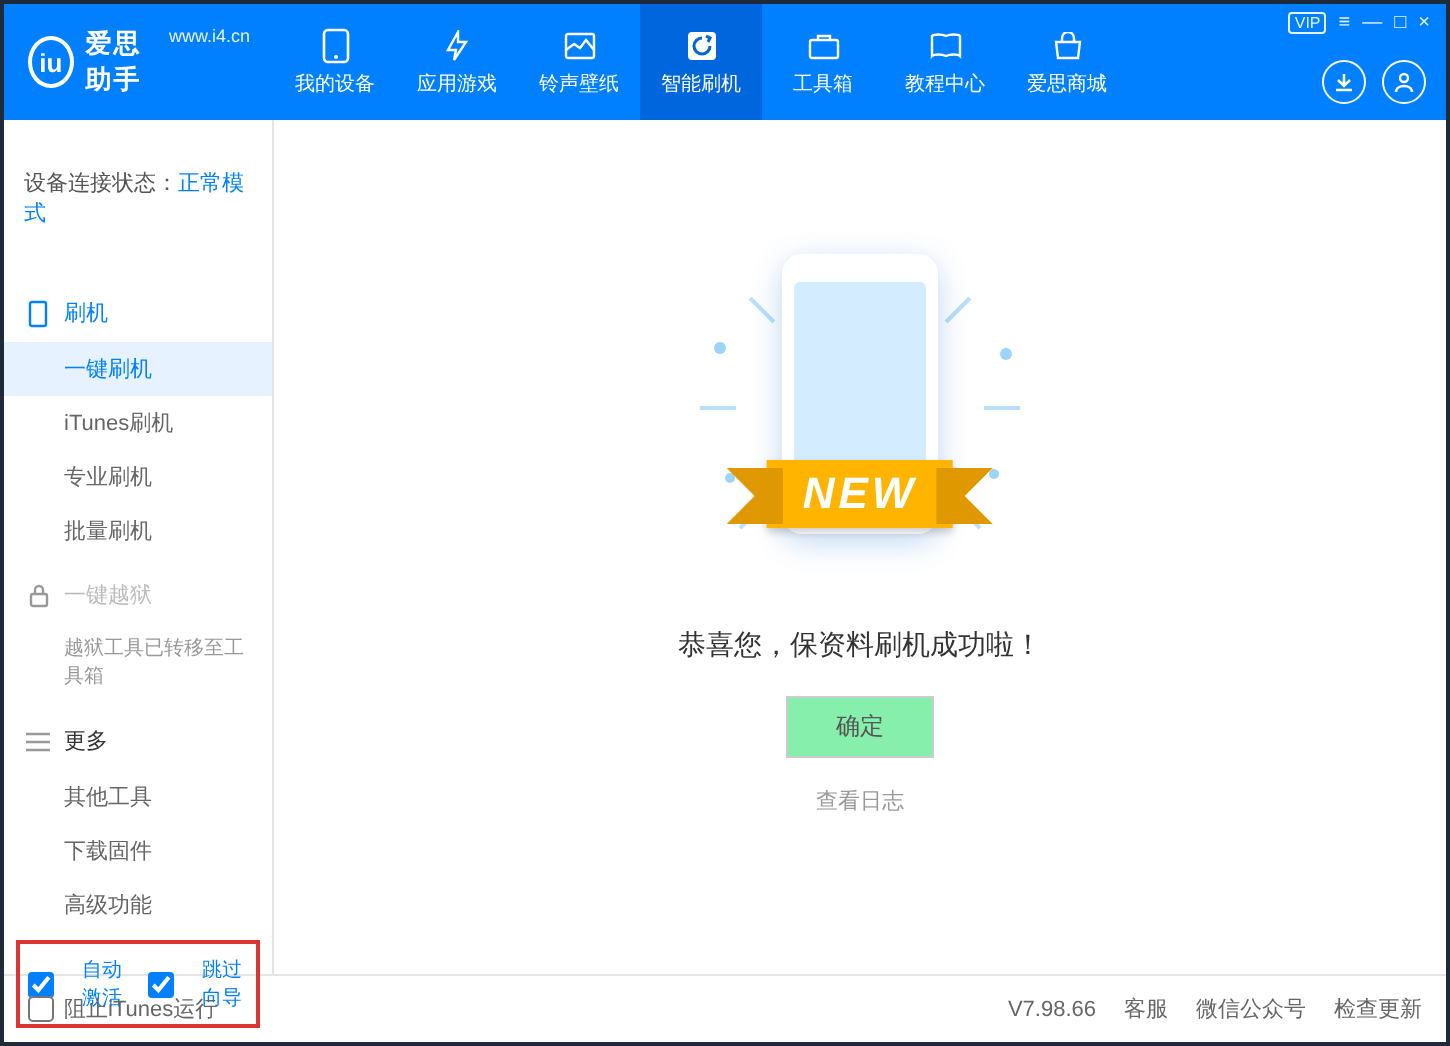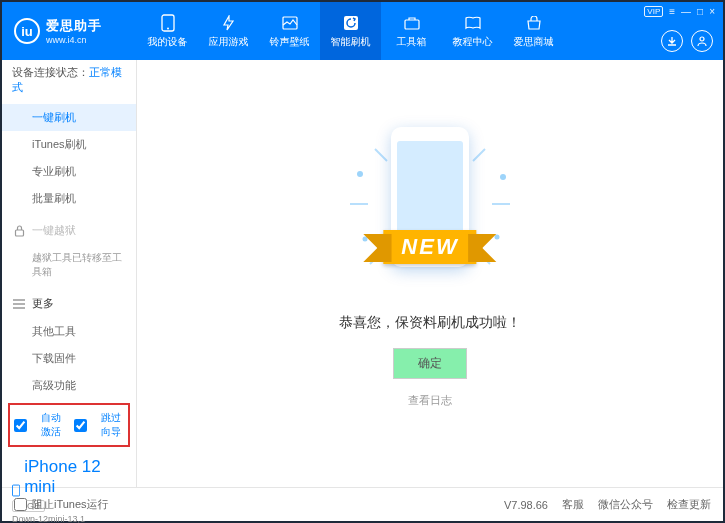--- a/index.html
+++ b/index.html
@@ -1,34 +1,34 @@
 <!DOCTYPE html>
 <html><head>
 <meta charset="utf-8">
 <style>
 *{margin:0;padding:0;box-sizing:border-box;font-family:"Microsoft YaHei",sans-serif}
 body{background:#fff;width:725px;height:523px;overflow:hidden;position:relative}
 .wrapper{border:2px solid #1e2a3a;width:725px;height:523px;position:relative}
 .header{background:#0080ff;height:58px;display:flex;align-items:center;color:#fff;position:relative}
 .logo-area{display:flex;align-items:center;padding:0 12px;width:135px}
 .logo-badge{width:26px;height:26px;border:2px solid #fff;border-radius:50%;display:flex;align-items:center;justify-content:center;font-weight:bold;font-size:13px;margin-right:6px}
-.logo-text{display:flex;flex-direction:column}
+.logo-text{display:flex;flex-direction:row}
 .logo-title{font-size:13px;font-weight:bold;letter-spacing:1px}
 .logo-url{font-size:9px;opacity:0.9}
 .nav{display:flex;height:100%;flex:1}
 .nav-item{width:61px;display:flex;flex-direction:column;align-items:center;justify-content:center;font-size:10px;cursor:pointer;gap:3px}
 .nav-item.active{background:#0066dd}
 .nav-icon{width:18px;height:18px;display:flex;align-items:center;justify-content:center}
 .top-icons{position:absolute;top:4px;right:8px;display:flex;gap:6px;font-size:10px}
 .top-icons span{cursor:pointer;opacity:0.9}
 .right-circles{position:absolute;right:10px;bottom:8px;display:flex;gap:8px}
 .circle-btn{width:22px;height:22px;border:1.5px solid #fff;border-radius:50%;display:flex;align-items:center;justify-content:center;cursor:pointer}
 .body{display:flex;height:427px}
 .sidebar{width:135px;border-right:1px solid #e5e5e5;display:flex;flex-direction:column;font-size:11px;color:#555}
-.conn-status{padding:5px 10px;font-size:11px}
+.conn-status{padding:24px 10px;font-size:11px}
 .conn-status .val{color:#0080ff}
 .cat{display:flex;align-items:center;padding:7px 10px;gap:6px;color:#333}
 .cat.blue{color:#0080ff}
 .cat-icon{width:14px;height:14px;display:flex;align-items:center;justify-content:center;color:#999}
 .sub{padding:6px 10px 6px 30px;cursor:pointer;color:#666}
 .sub.active{background:#e6f2ff;color:#0080ff}
 .sub.note{font-size:10px;line-height:1.4;color:#999}
 .side-sep{height:1px;background:#eee;margin:2px 0}
 .opts-box{border:2px solid #d33;margin:4px 6px;padding:6px 4px;display:flex;gap:10px;font-size:10px}
 .opts-box label{display:flex;align-items:center;gap:14px;color:#0080ff}
@@ -149,20 +149,28 @@
             <path d="M2 11c0-2 2-3 4-3s4 1 4 3" stroke="#fff" stroke-width="1.2" fill="none"></path>
           </svg>
         </div>
   </div>
 </div>
 
 <div class="body">
   <div class="sidebar">
     <div class="conn-status"><span>设备连接状态：</span><span class="val">正常模式</span></div>
     <div class="side-sep"></div>
+    <div class="cat blue">
+          <span class="cat-icon" style="color:#0080ff">
+            <svg width="10" height="14" viewBox="0 0 10 14">
+              <rect x="1" y="1" width="8" height="12" rx="1" fill="none" stroke="currentColor" stroke-width="1.2"></rect>
+            </svg>
+          </span>
+          <span>刷机</span>
+        </div>
     <div class="sub active">一键刷机</div>
     <div class="sub">iTunes刷机</div>
     <div class="sub">专业刷机</div>
     <div class="sub">批量刷机</div>
     <div class="side-sep"></div>
     <div class="cat" style="color:#bbb">
           <span class="cat-icon">
             <svg width="11" height="12" viewBox="0 0 11 12">
               <rect x="1.5" y="5" width="8" height="6" rx="1" fill="none" stroke="currentColor" stroke-width="1.2"></rect>
               <path d="M3.5 5V3a2 2 0 0 1 4 0v2" fill="none" stroke="currentColor" stroke-width="1.2"></path>

